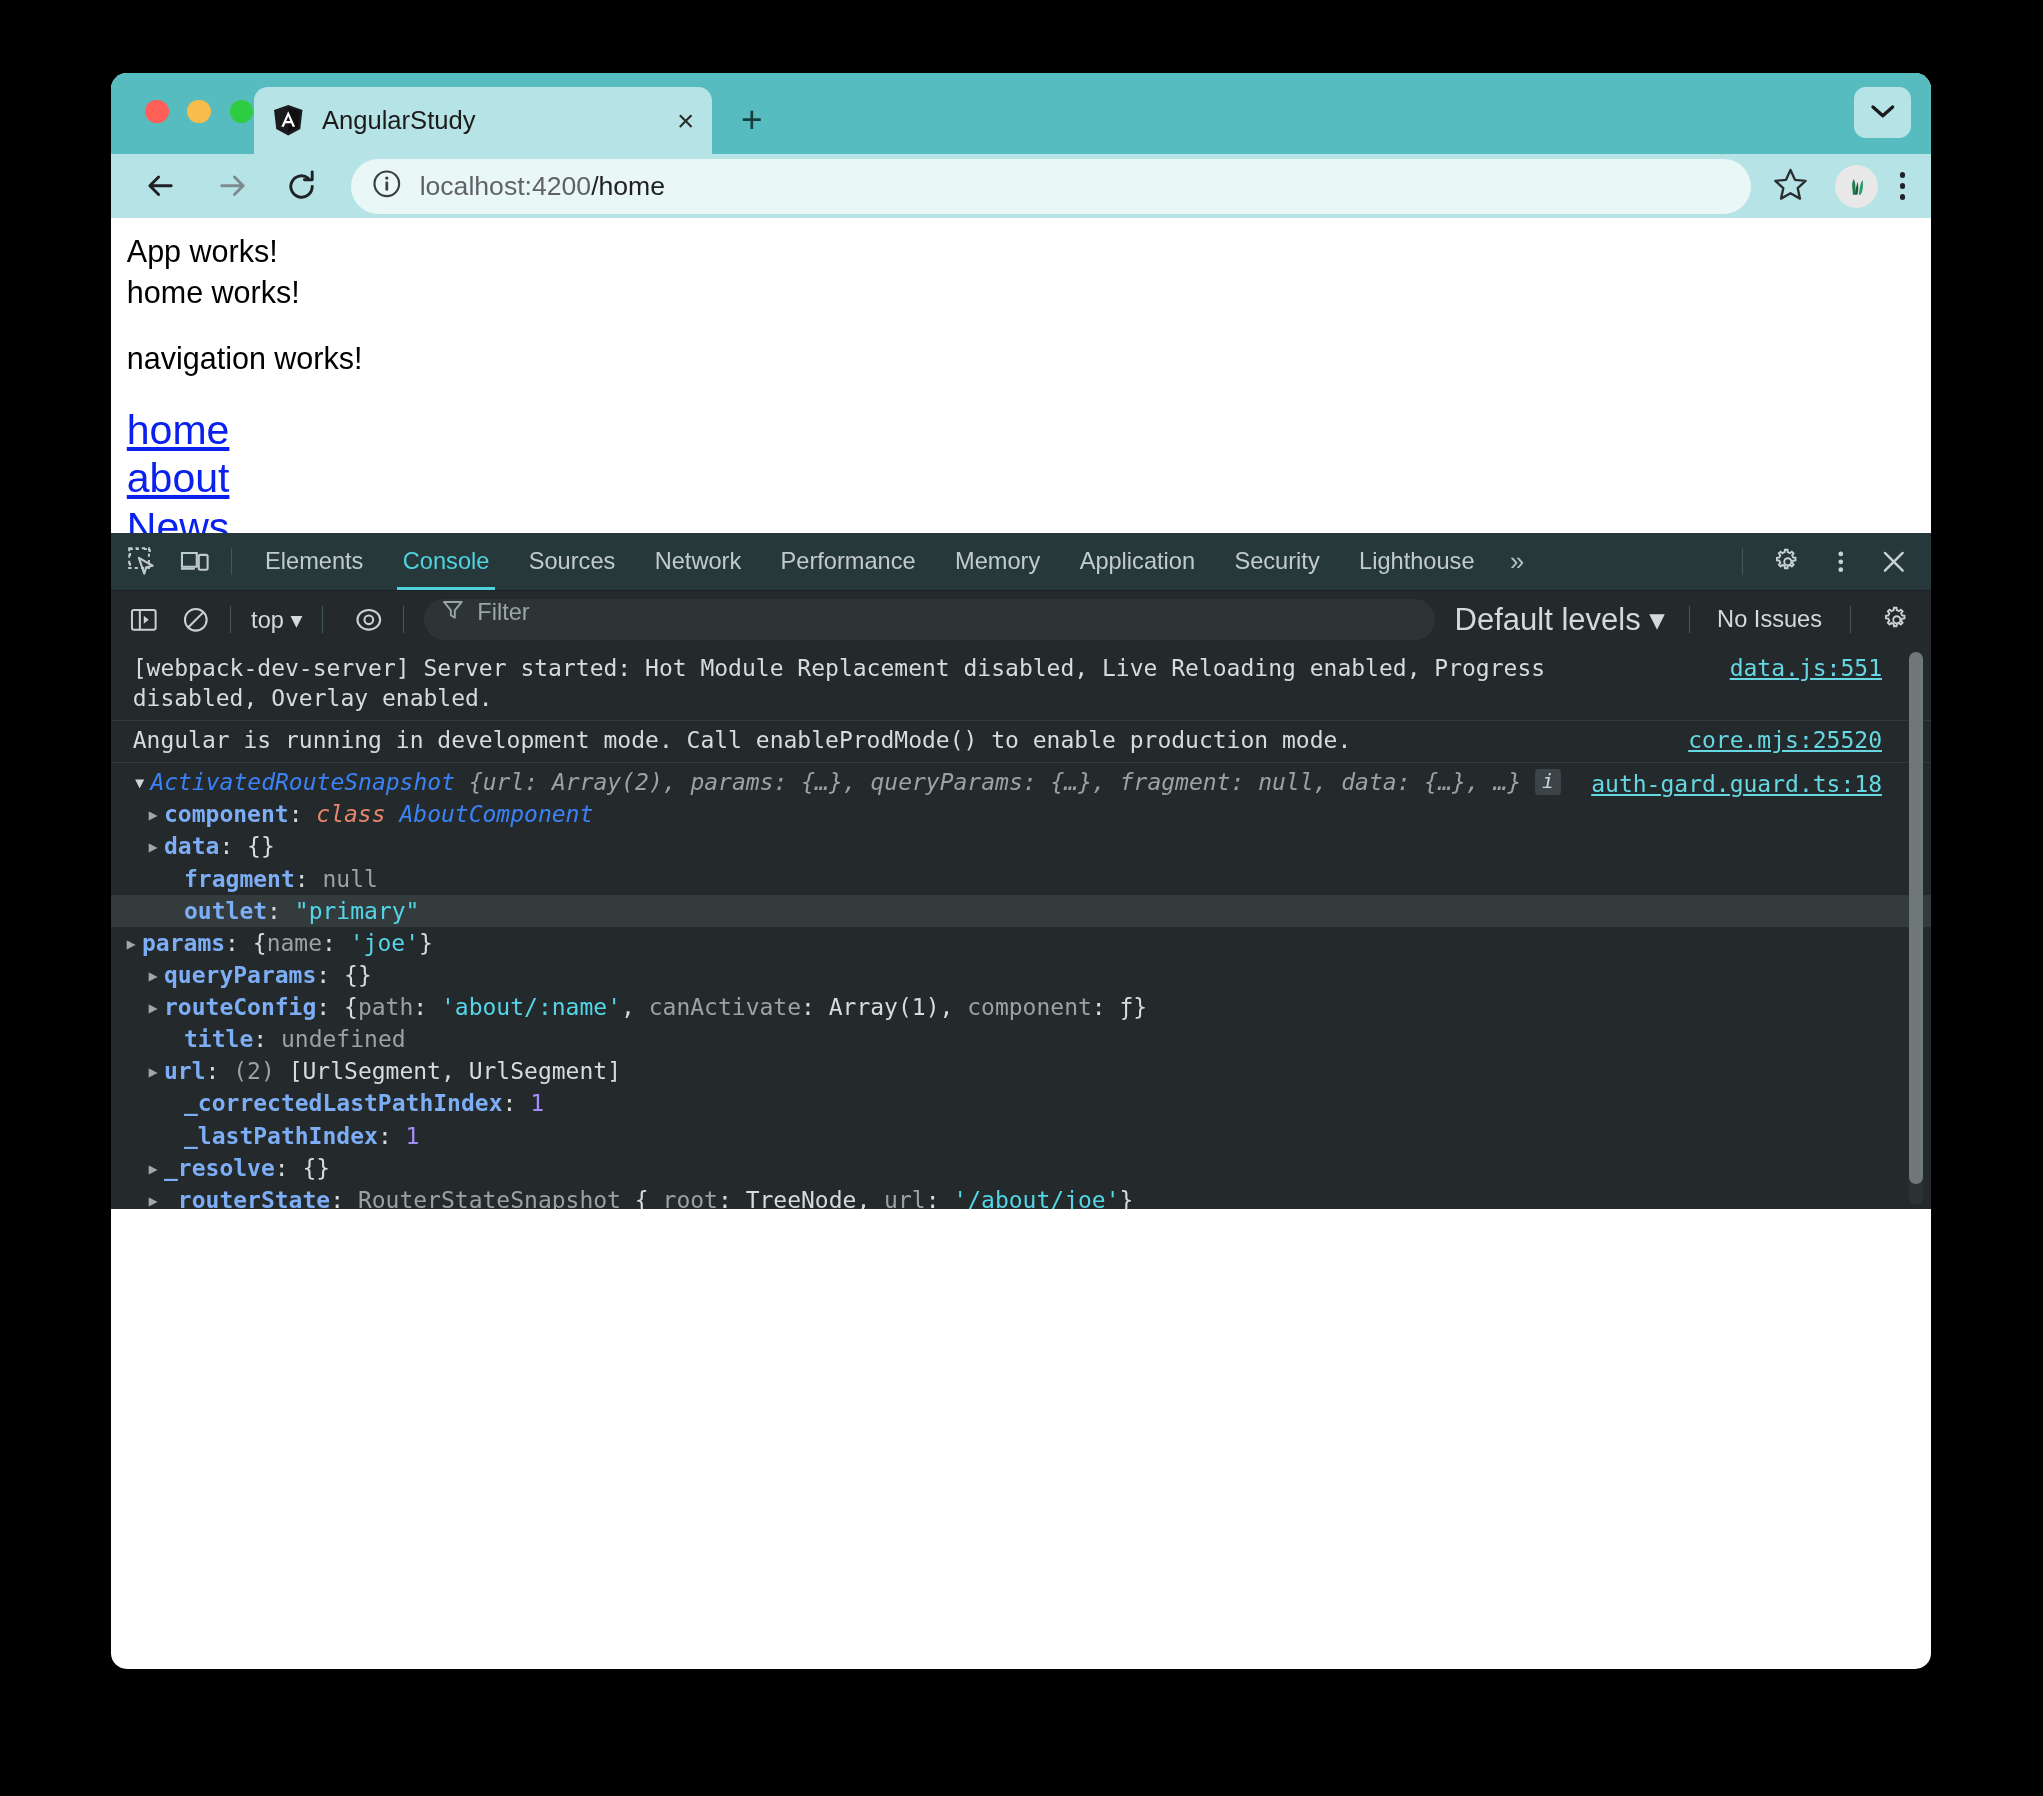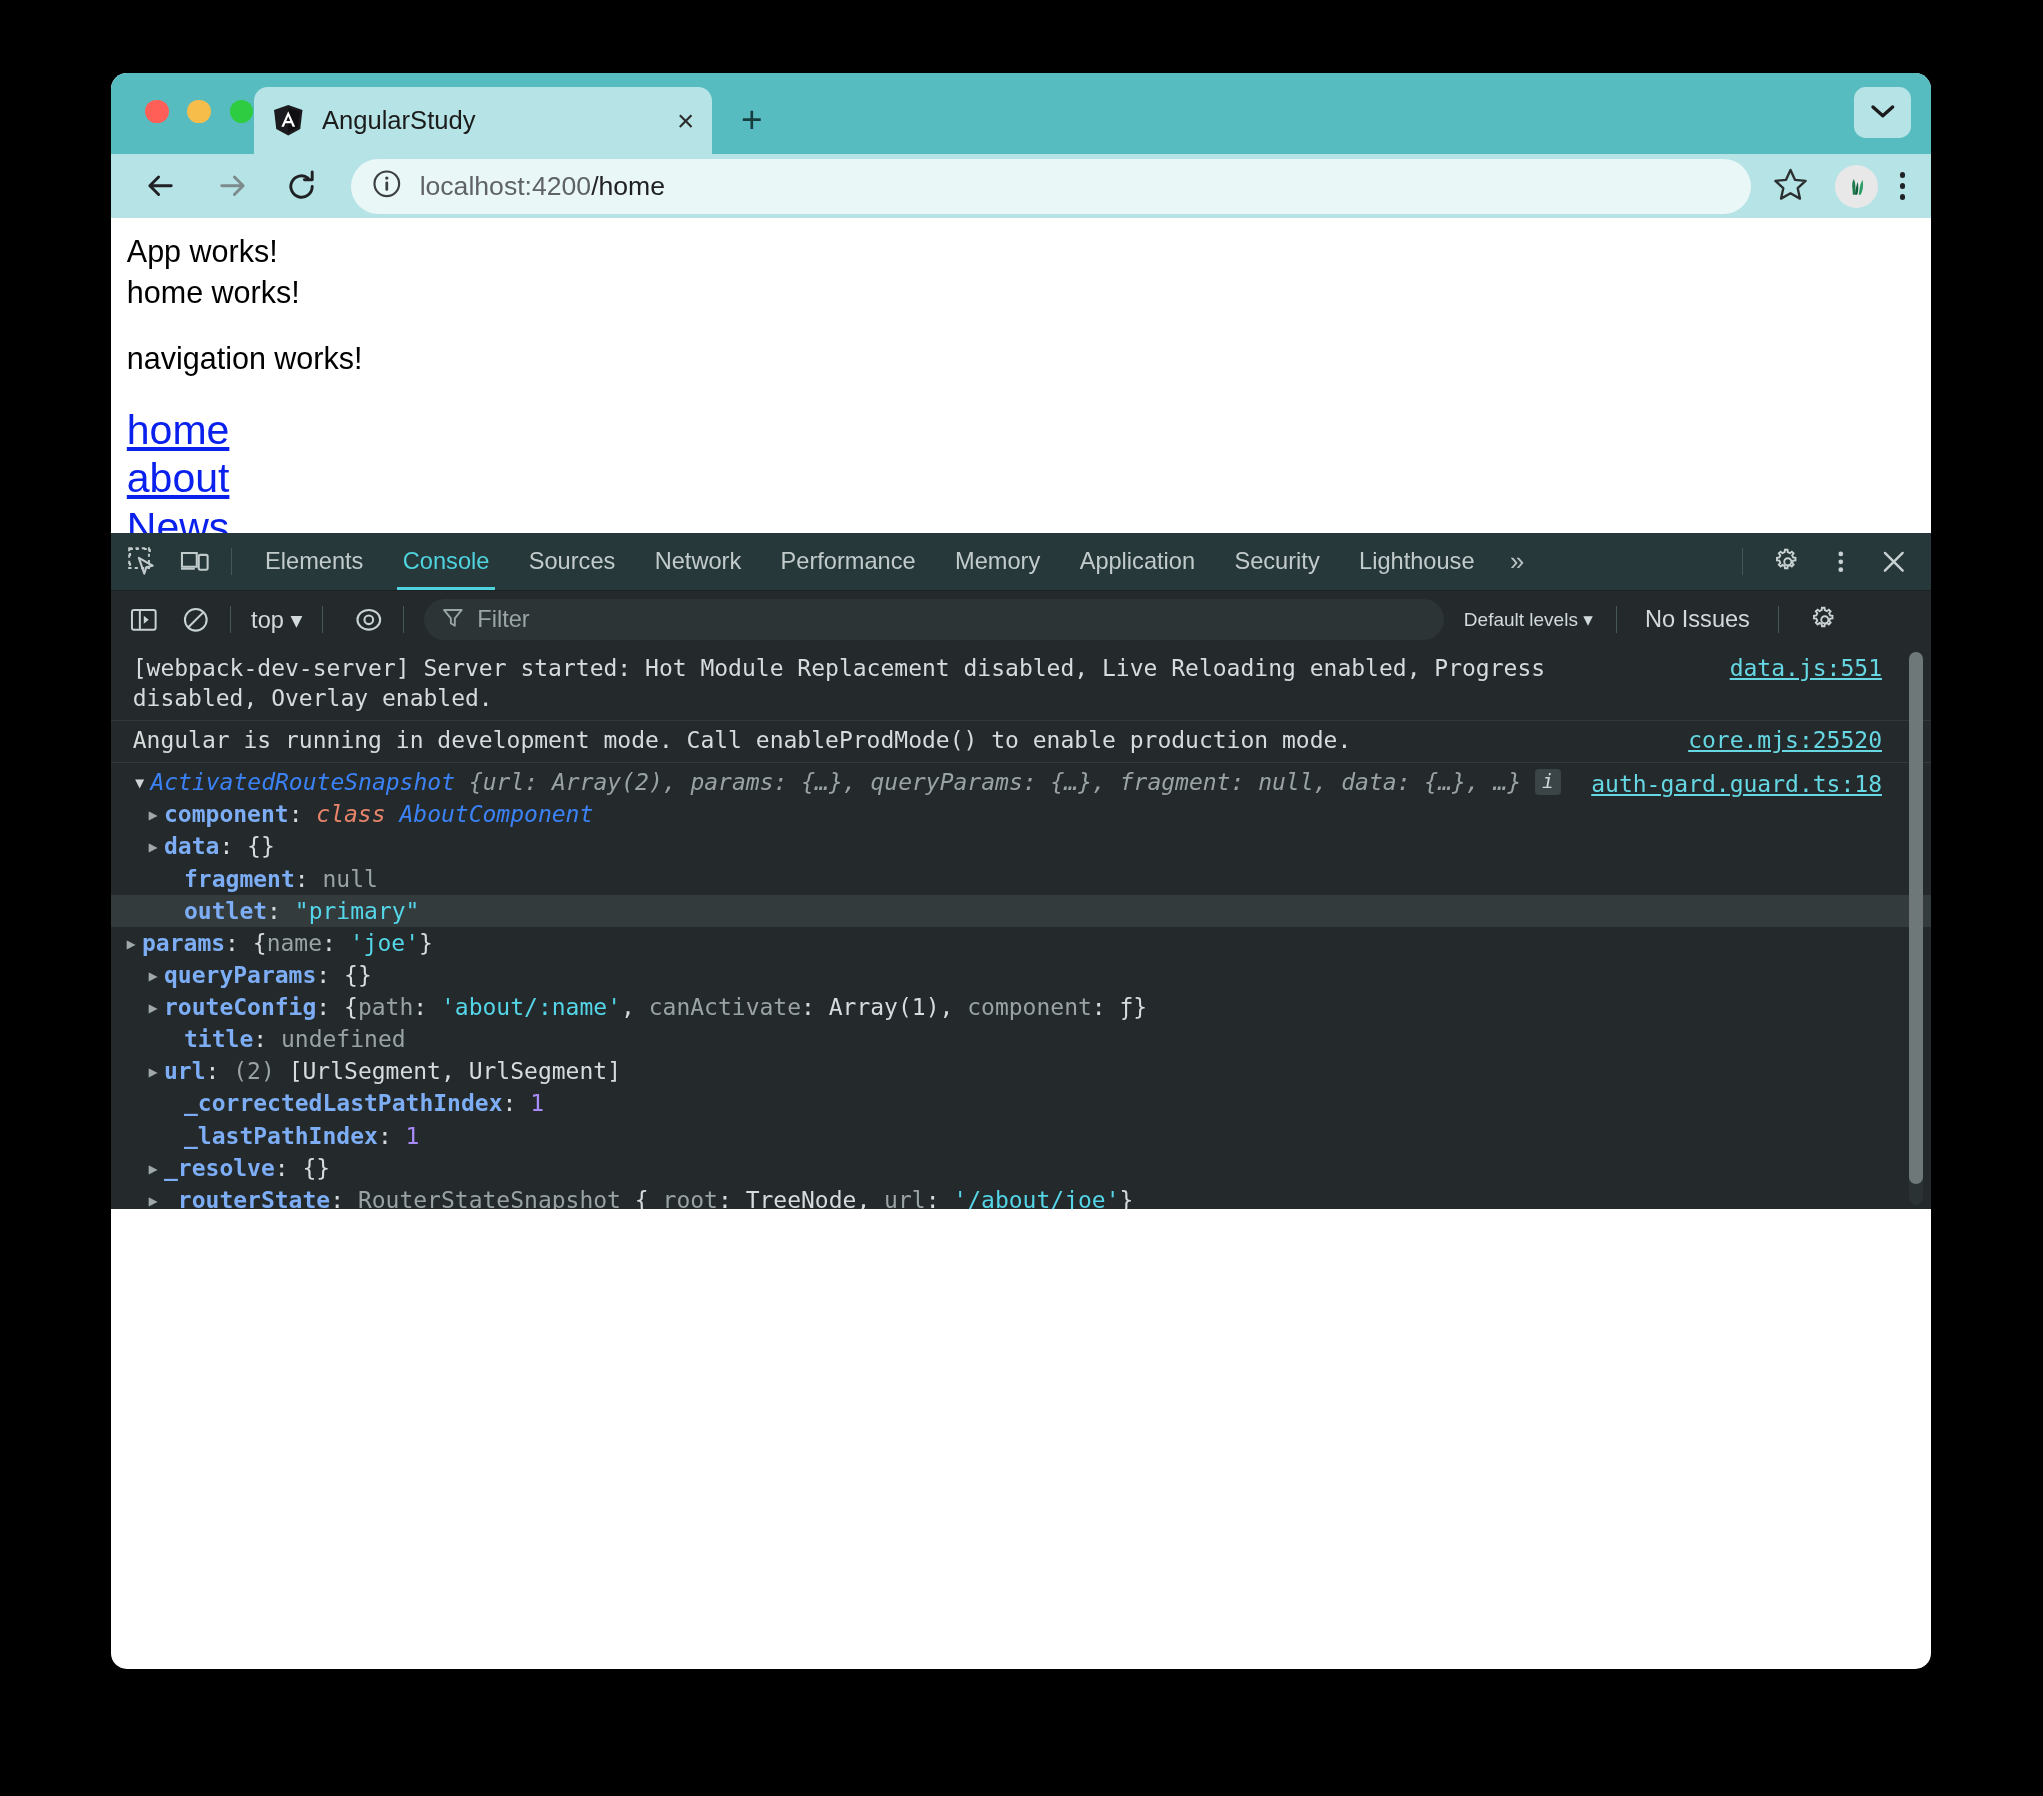--- a/index.html
+++ b/index.html
@@ -72,24 +72,24 @@
   .dt-tab.active{color:#4fd3de;}
   .dt-tab.active:after{content:"";position:absolute;left:13.8px;right:13.8px;bottom:0;height:3px;background:#4fd3de;}
   .chevrons{font-size:25.6px;color:#b7c1c2;padding:0 15.8px;cursor:pointer;}
   .dt-right{margin-left:auto;display:flex;align-items:center;padding-right:15.8px;}
 
   .dt-toolbar{height:57px;background:#242a2c;display:flex;align-items:center;border-bottom:3px solid #fde047;}
   .tb-icon{width:41px;height:41px;display:flex;align-items:center;justify-content:center;cursor:pointer;margin-left:11.8px;}
   .ctxsel{font-size:23.6px;color:#d3dadb;padding:0 5.9px;cursor:pointer;white-space:nowrap;}
   .filterbox{
     flex:1;height:41px;margin:0 9.9px 0 5.9px;background:#2c3436;border-radius:20.7px;
-    display:flex;align-items:center;padding:0 17.7px;box-sizing:border-box;max-width:1020px;
+    display:flex;padding:0 17.7px;box-sizing:border-box;max-width:1020px;
   }
   .filterbox .ph{font-size:23.6px;color:#9aa5a6;margin-left:13.8px;}
-  .levels{font-size:19px;color:#d3dadb;cursor:pointer;white-space:nowrap;padding:0 9.9px;}
+  .levels{font-size:31px;color:#d3dadb;cursor:pointer;white-space:nowrap;padding:0 9.9px;}
   .issues{font-size:23.6px;color:#d3dadb;cursor:pointer;white-space:nowrap;padding:0 13.8px;}
 
   
   .console{
     position:absolute;left:0;right:0;top:115px;bottom:0;background:#242a2c;overflow:hidden;
     font-family:"DejaVu Sans Mono","Liberation Mono",monospace;font-size:23px;
   }
   .msg{position:relative;border-bottom:1px solid #30393b;padding:5.9px 0 5.9px 21.7px;color:#d6dbdc;line-height:1.30;}
   .msg .body{padding-right:325px;white-space:pre-wrap;}
   .src{position:absolute;right:49px;top:5.9px;color:#65d8e4;text-decoration:underline;cursor:pointer;}

